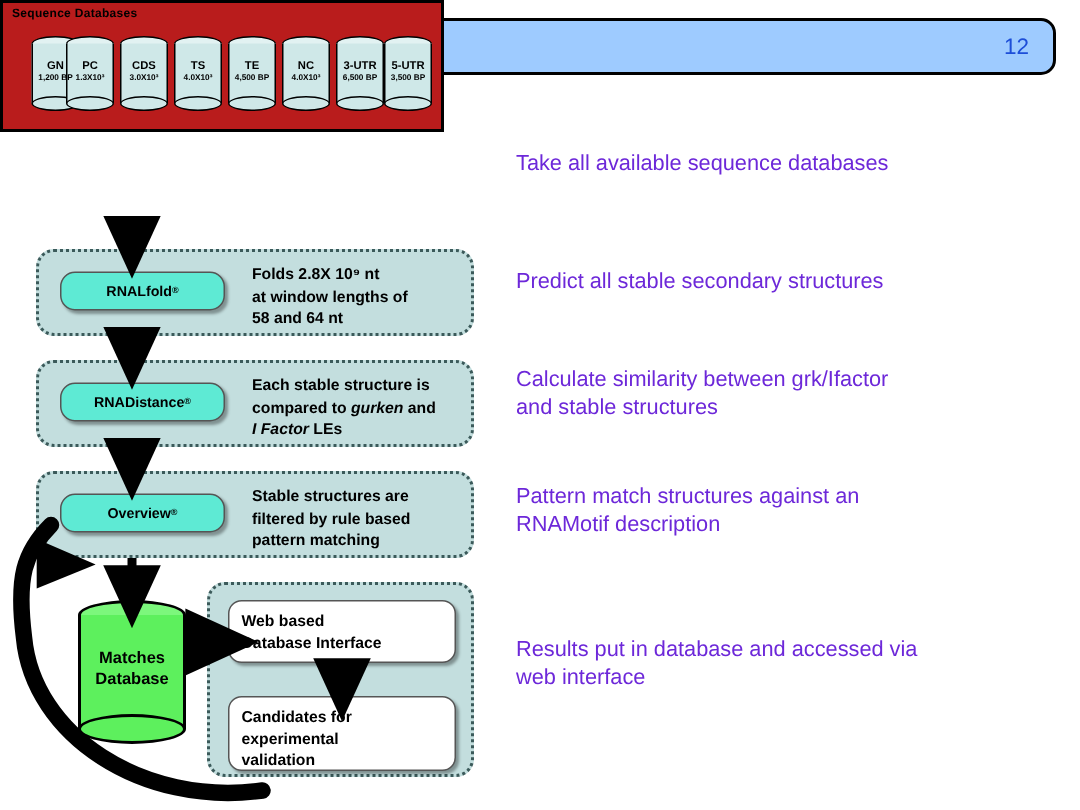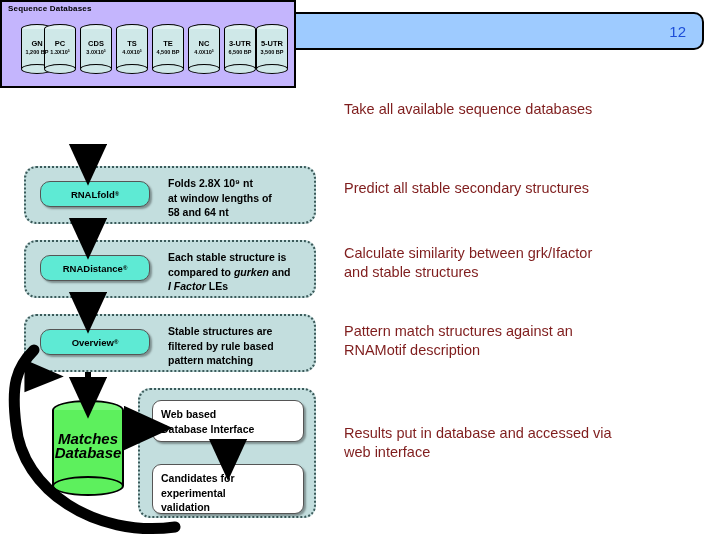--- a/index.html
+++ b/index.html
@@ -22,21 +22,21 @@
     position:absolute;right:16px;top:9px;font-size:15px;color:#1d4ed8;font-weight:400;
   }
   
   #diagram{position:absolute;left:0;top:0;width:340px;height:540px;}
   .panel{
     position:absolute;background:#c3dede;border:2px dotted #3b5a5a;
     border-radius:12px;box-sizing:border-box;
   }
   #db-panel{
     left:24px;top:72px;width:292px;height:84px;
-    border:2px solid #000;border-radius:0;background:#c4b5fd;
+    border:2px solid #000;border-radius:0;background:#b91c1c;
   }
   #db-title{
     position:absolute;left:8px;top:4px;font-size:8px;font-weight:bold;color:#000;
     letter-spacing:.2px;
   }
   .cyl{
     position:absolute;top:24px;width:32px;height:50px;
   }
   .cyl .body{
     position:absolute;left:0;top:5px;width:32px;height:40px;
@@ -68,38 +68,38 @@
   #matches-cyl .top{
     position:absolute;left:0;top:0;width:72px;height:20px;background:#7cf77c;
     border:2px solid #000;border-radius:50%;box-sizing:border-box;
   }
   #matches-cyl .bot{
     position:absolute;left:0;top:76px;width:72px;height:20px;background:#5df05d;
     border:2px solid #000;border-radius:50%;box-sizing:border-box;
   }
   #matches-cyl .txt{
     position:absolute;left:0;top:32px;width:72px;text-align:center;z-index:3;
-    font-size:15px;font-weight:bold;color:#000;line-height:14px;font-style:italic;
+    font-size:11px;font-weight:bold;color:#000;line-height:14px;
   }
   
   .toolbox{
     position:absolute;background:#5eead4;border:1.5px solid #555;
     border-radius:10px;box-sizing:border-box;
     display:flex;align-items:center;justify-content:center;
     font-size:9.5px;font-weight:bold;color:#000;
     box-shadow:2px 2px 2px rgba(0,0,0,.35);
   }
   .toolbox sup{font-size:6px;vertical-align:super;}
   .desc{
     position:absolute;font-size:10.5px;font-weight:bold;color:#000;line-height:14.5px;
   }
   .desc i{font-style:italic;}
   
   .note{
-    position:absolute;font-size:14.5px;color:#7f1d1d;line-height:19px;
+    position:absolute;font-size:14.5px;color:#6d28d9;line-height:19px;
   }
   
   .wbox{
     position:absolute;background:#ffffff;border:1.5px solid #555;border-radius:9px;
     box-sizing:border-box;padding:6px 8px;
     font-size:10.5px;font-weight:bold;color:#000;line-height:14.5px;
     box-shadow:2px 2px 2px rgba(0,0,0,.35);
   }
   svg.ov{position:absolute;left:0;top:0;width:720px;height:540px;pointer-events:none;}
 </style>

